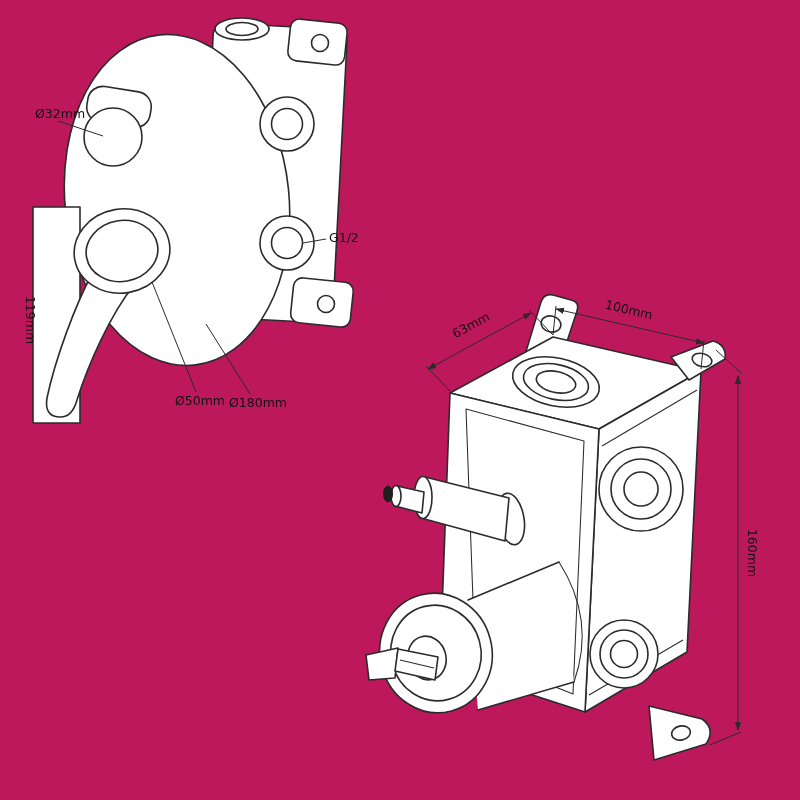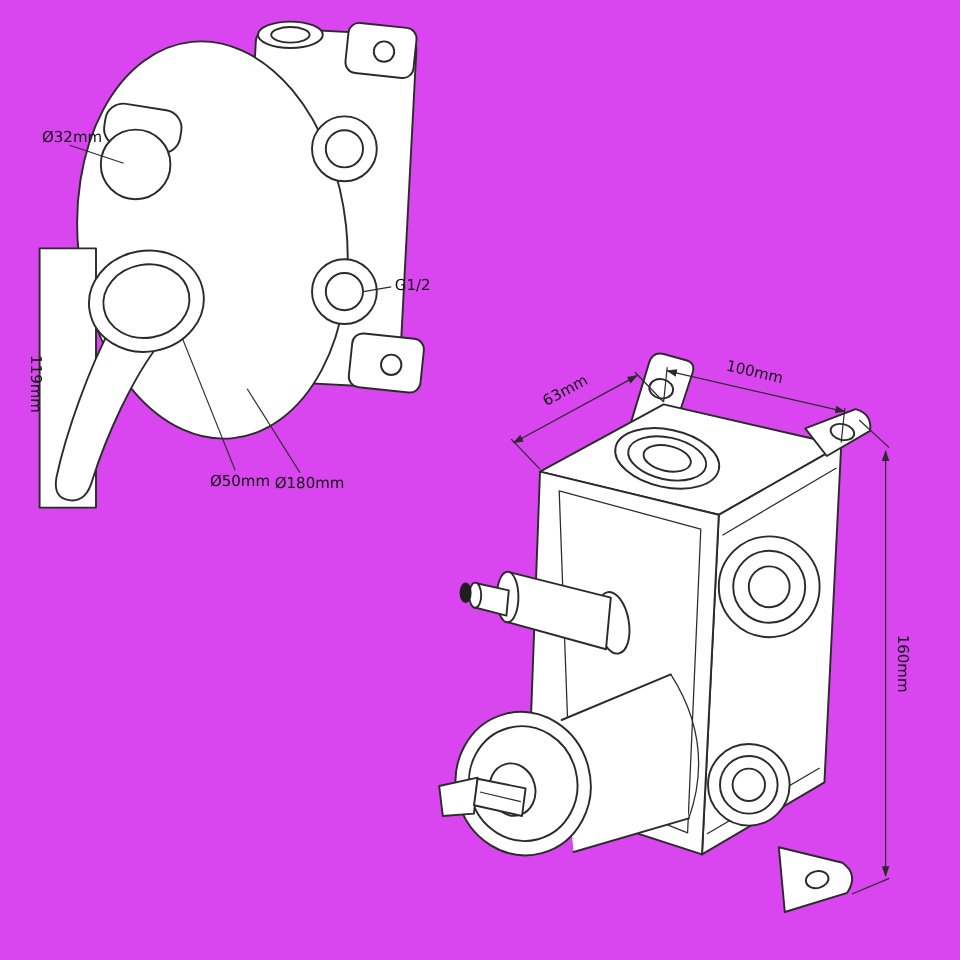--- a/index.html
+++ b/index.html
@@ -1,16 +1,16 @@
 <!DOCTYPE html>
 <html><head>
 <meta charset="utf-8">
 <style>
   html,body{margin:0;padding:0;background:#ffffff;}
-  .canvas{width:800px;height:800px;background:#d946ef;position:relative;overflow:hidden;
+  .canvas{width:800px;height:800px;background:#be185d;position:relative;overflow:hidden;
           font-family:"DejaVu Sans", sans-serif;}
   svg{display:block;}
   .ln  {fill:none;stroke:#2b2b2b;stroke-width:1.6;stroke-linejoin:round;stroke-linecap:round;}
   .lnf {fill:#ffffff;stroke:#2b2b2b;stroke-width:1.6;stroke-linejoin:round;}
   .thin{fill:none;stroke:#2b2b2b;stroke-width:1.05;stroke-linejoin:round;}
   .dim {fill:none;stroke:#2b2b2b;stroke-width:1;}
   .dark{fill:#1f1f1f;stroke:#1f1f1f;stroke-width:1;}
   .lbl {font-family:"DejaVu Sans", sans-serif;font-size:12.5px;font-weight:500;fill:#111111;}
 </style>
 </head>

